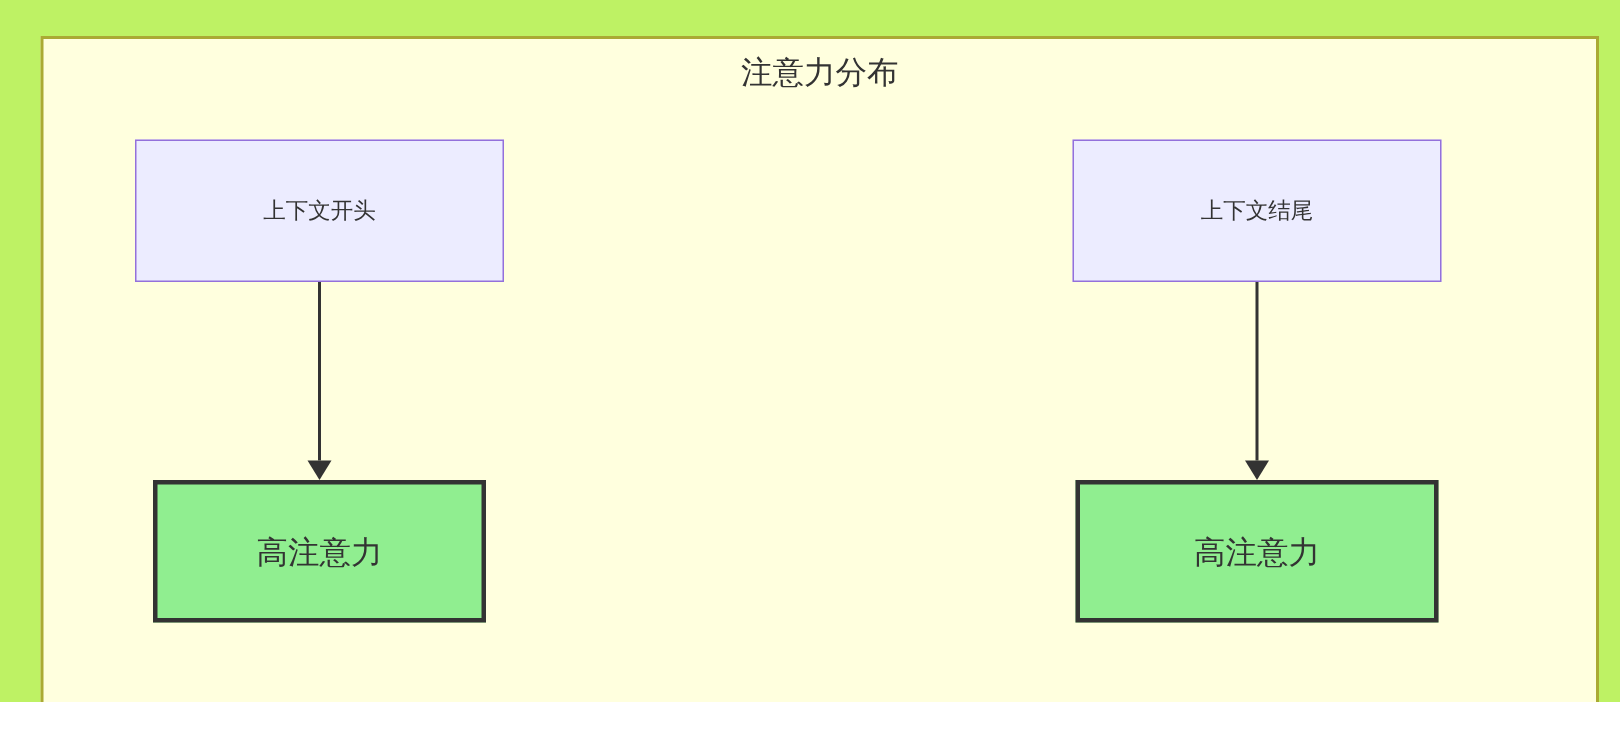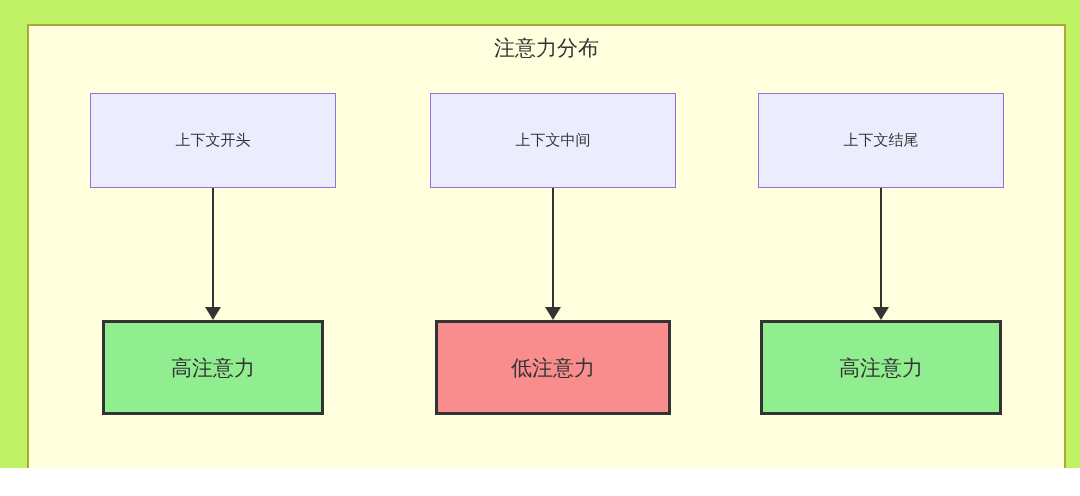--- a/index.html
+++ b/index.html
@@ -48,21 +48,21 @@
   .flow-column {
     position: absolute;
     top: 67px;
     width: 246px;
     display: flex;
     flex-direction: column;
     align-items: center;
   }
   .col-1 { left: 61px; }
   .col-2 { left: 401px; }
-  .col-3 { left: 729px; }
+  .col-3 { left: 686px; }
   .source-node {
     width: 246px;
     height: 95px;
     background: var(--source-fill);
     border: 1.5px solid var(--source-border);
     display: flex;
     align-items: center;
     justify-content: center;
     font-size: 15px;
     color: var(--text);
@@ -110,32 +110,20 @@
       </div>
       <div class="arrow">
         <div class="arrow-line"></div>
         <div class="arrow-head"></div>
       </div>
       <div class="target-node target-high" style="width:222px">
         <span>高注意力</span>
       </div>
     </div>
 
-    <div class="flow-column col-2">
-      <div class="source-node">
-        <span>上下文中间</span>
-      </div>
-      <div class="arrow">
-        <div class="arrow-line"></div>
-        <div class="arrow-head"></div>
-      </div>
-      <div class="target-node target-low" style="width:236px">
-        <span>低注意力</span>
-      </div>
-    </div>
 
     <div class="flow-column col-3">
       <div class="source-node">
         <span>上下文结尾</span>
       </div>
       <div class="arrow">
         <div class="arrow-line"></div>
         <div class="arrow-head"></div>
       </div>
       <div class="target-node target-high" style="width:242px">

